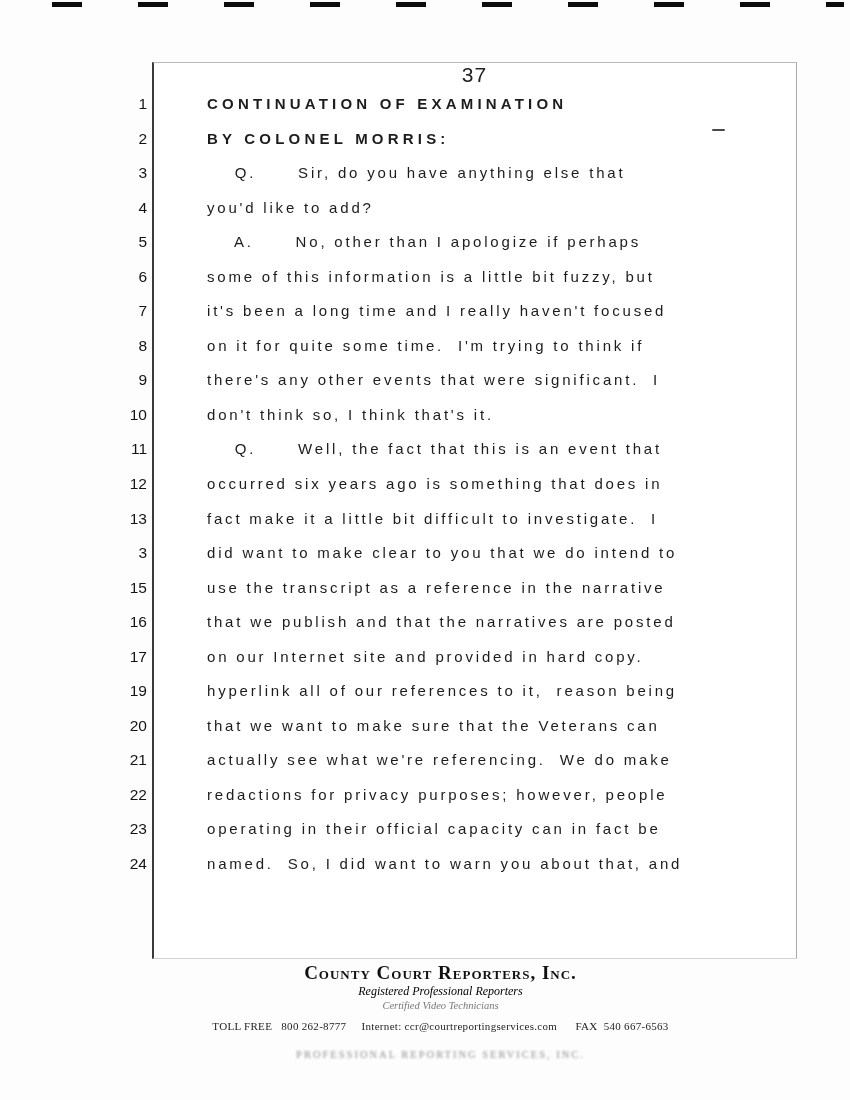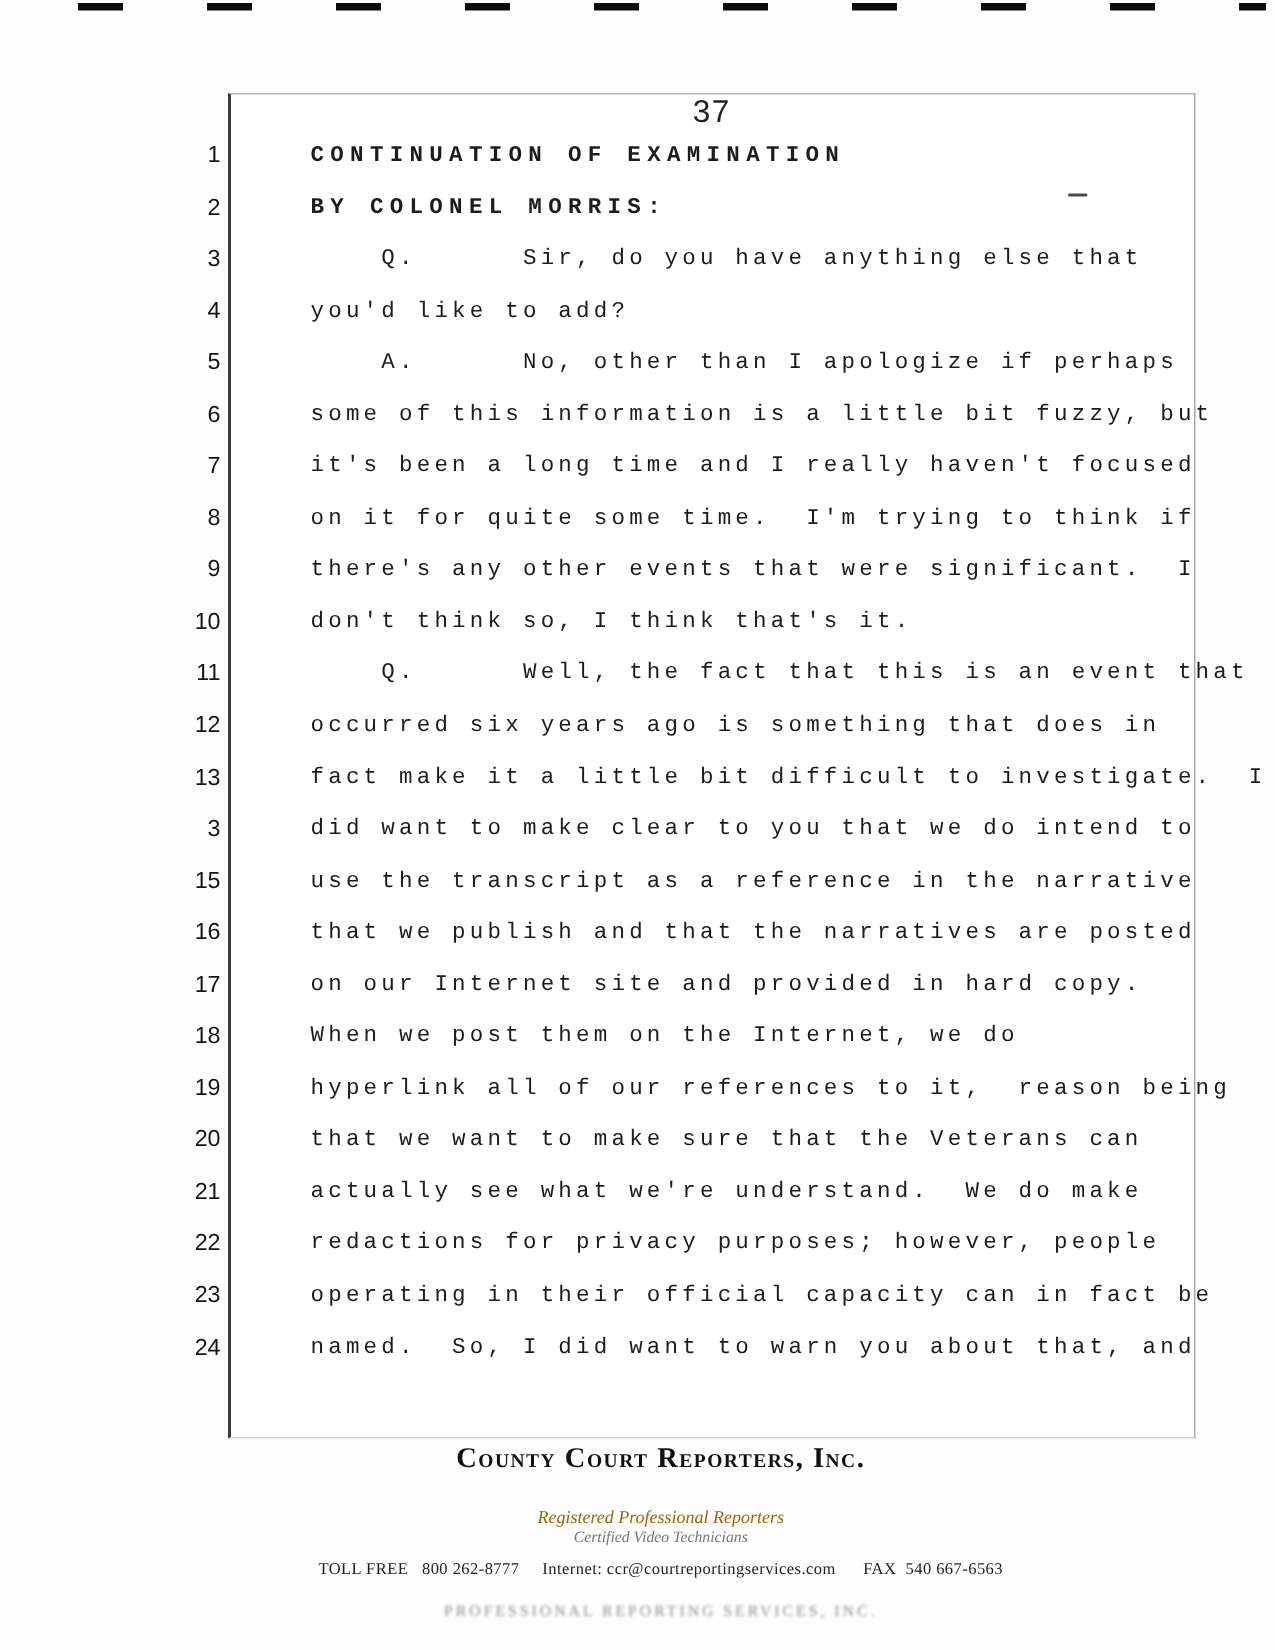--- a/index.html
+++ b/index.html
@@ -47,35 +47,35 @@
   .line {
     height: 34.55px;
     display: flex; align-items: flex-start;
     font-size: 15px; letter-spacing: 2.8px;
     white-space: pre; color: #1c1c1c;
   }
   .line .num {
     flex: none; width: 44px; text-align: right;
     letter-spacing: 0; font-size: 15.5px; color: #141414;
   }
-  .line .txt { margin-left: 60px; font-family: Liberation Mono, monospace; }
+  .line .txt { margin-left: 60px; }
   .line.bold .txt { font-weight: bold; letter-spacing: 4.2px; }
 
   
   .footer {
     position: absolute; left: 0; top: 956px; width: 850px;
     text-align: center; font-family: "Liberation Serif", serif; padding-left: 31px;
   }
   .company {
     font-size: 19px; font-variant: small-caps; font-weight: bold;
     letter-spacing: 1px; color: #101010; margin-top: 6px;
   }
   .tag1 {
-    font-style: italic; font-size: 12px; color: #a16207;
-    margin-top: 20px; filter: blur(0.3px);
+    font-style: italic; font-size: 12px; color: #000000;
+    margin-top: 0; filter: blur(0.3px);
   }
   .tag2 {
     font-style: italic; font-size: 10.5px; color: #777;
     margin-top: 1px; filter: blur(0.5px);
   }
   .contact {
     font-size: 11px; color: #1e1e1e; margin-top: 9px;
     white-space: pre; letter-spacing: 0.3px;
   }
   .fine {
@@ -105,24 +105,23 @@
       <div class="line"><span class="num">8</span><span class="txt">on it for quite some time.  I'm trying to think if</span></div>
       <div class="line"><span class="num">9</span><span class="txt">there's any other events that were significant.  I</span></div>
       <div class="line"><span class="num">10</span><span class="txt">don't think so, I think that's it.</span></div>
       <div class="line"><span class="num">11</span><span class="txt">    Q.      Well, the fact that this is an event that</span></div>
       <div class="line"><span class="num">12</span><span class="txt">occurred six years ago is something that does in</span></div>
       <div class="line"><span class="num">13</span><span class="txt">fact make it a little bit difficult to investigate.  I</span></div>
       <div class="line"><span class="num">3</span><span class="txt">did want to make clear to you that we do intend to</span></div>
       <div class="line"><span class="num">15</span><span class="txt">use the transcript as a reference in the narrative</span></div>
       <div class="line"><span class="num">16</span><span class="txt">that we publish and that the narratives are posted</span></div>
       <div class="line"><span class="num">17</span><span class="txt">on our Internet site and provided in hard copy.</span></div>
-      <div class="line"><span class="num">18</span><span class="txt">When we post them on the Internet, we do</span></div>
       <div class="line"><span class="num">19</span><span class="txt">hyperlink all of our references to it,  reason being</span></div>
       <div class="line"><span class="num">20</span><span class="txt">that we want to make sure that the Veterans can</span></div>
-      <div class="line"><span class="num">21</span><span class="txt">actually see what we're understand.  We do make</span></div>
+      <div class="line"><span class="num">21</span><span class="txt">actually see what we're referencing.  We do make</span></div>
       <div class="line"><span class="num">22</span><span class="txt">redactions for privacy purposes; however, people</span></div>
       <div class="line"><span class="num">23</span><span class="txt">operating in their official capacity can in fact be</span></div>
       <div class="line"><span class="num">24</span><span class="txt">named.  So, I did want to warn you about that, and</span></div>
     </div>
 
   <div class="stray-mark"></div>
 
   <div class="footer">
     <div class="company">County Court Reporters, Inc.</div>
     <div class="tag1">Registered Professional Reporters</div>

